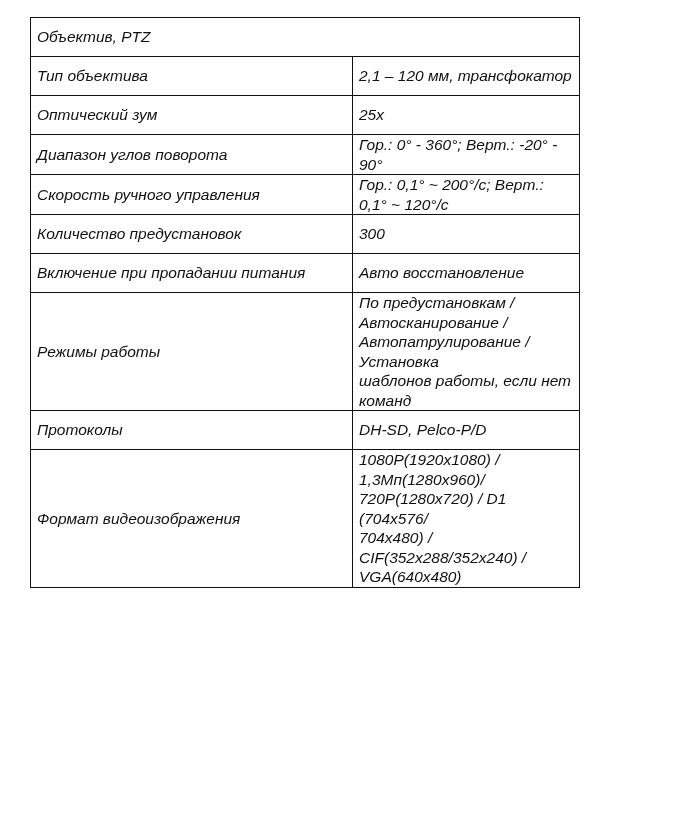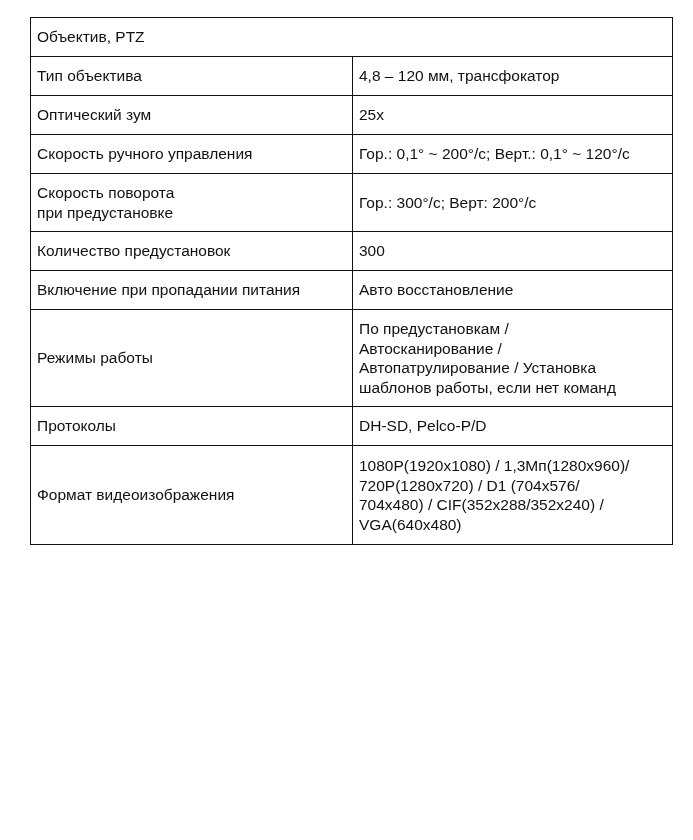--- a/index.html
+++ b/index.html
@@ -1,21 +1,21 @@
 <!DOCTYPE html>
 <html><head>
 <meta charset="utf-8">
 <style>
   html, body { margin: 0; padding: 0; background: #ffffff; }
   body { width: 693px; height: 840px; position: relative; overflow: hidden;
          font-family: "Liberation Sans", sans-serif; color: #111; }
   table.spec {
     position: absolute; left: 30px; top: 17px;
-    width: 643px; border-collapse: collapse;
-    font-size: 15.5px; line-height: 19.5px;
+    width: 550px; border-collapse: collapse;
+    font-size: 15.5px; line-height: 19.5px; font-style: italic;
   }
   table.spec td {
     border: 1.5px solid #111;
     padding: 0 6px;
     vertical-align: middle;
   }
   td.label { width: 309px; }
   td.value { }
   tr.h40 td { height: 38px; }
   tr.h59 td { height: 57px; }
@@ -26,34 +26,33 @@
 </head>
 <body>
 
 <table class="spec">
   <tbody>
     <tr class="h40">
       <td colspan="2" class="section" data-bind="sections.0.title">Объектив, PTZ</td>
     </tr>
     <tr class="h40">
       <td class="label" data-bind="sections.0.rows.0.label">Тип объектива</td>
-      <td class="value" data-bind="sections.0.rows.0.value">4,8 – 120 мм, трансфокатор</td>
+      <td class="value" data-bind="sections.0.rows.0.value">2,1 – 120 мм, трансфокатор</td>
     </tr>
     <tr class="h40">
       <td class="label" data-bind="sections.0.rows.1.label">Оптический зум</td>
       <td class="value" data-bind="sections.0.rows.1.value">25x</td>
     </tr>
     <tr class="h40">
+      <td class="label" data-bind="sections.0.rows.4.label">Диапазон углов поворота</td>
+      <td class="value" data-bind="sections.0.rows.4.value">Гор.: 0° - 360°; Верт.: -20° - 90°</td>
+    </tr>
+    <tr class="h40">
       <td class="label" data-bind="sections.0.rows.5.label">Скорость ручного управления</td>
       <td class="value" data-bind="sections.0.rows.5.value">Гор.: 0,1° ~ 200°/с; Верт.: 0,1° ~ 120°/с</td>
-    </tr>
-    <tr class="h59">
-      <td class="label ml" data-bind="sections.0.rows.6.label">Скорость поворота
-при предустановке</td>
-      <td class="value" data-bind="sections.0.rows.6.value">Гор.: 300°/с; Верт: 200°/с</td>
     </tr>
     <tr class="h40">
       <td class="label" data-bind="sections.0.rows.7.label">Количество предустановок</td>
       <td class="value" data-bind="sections.0.rows.7.value">300</td>
     </tr>
     <tr class="h40">
       <td class="label" data-bind="sections.0.rows.9.label">Включение при пропадании питания</td>
       <td class="value" data-bind="sections.0.rows.9.value">Авто восстановление</td>
     </tr>
     <tr class="h98">

